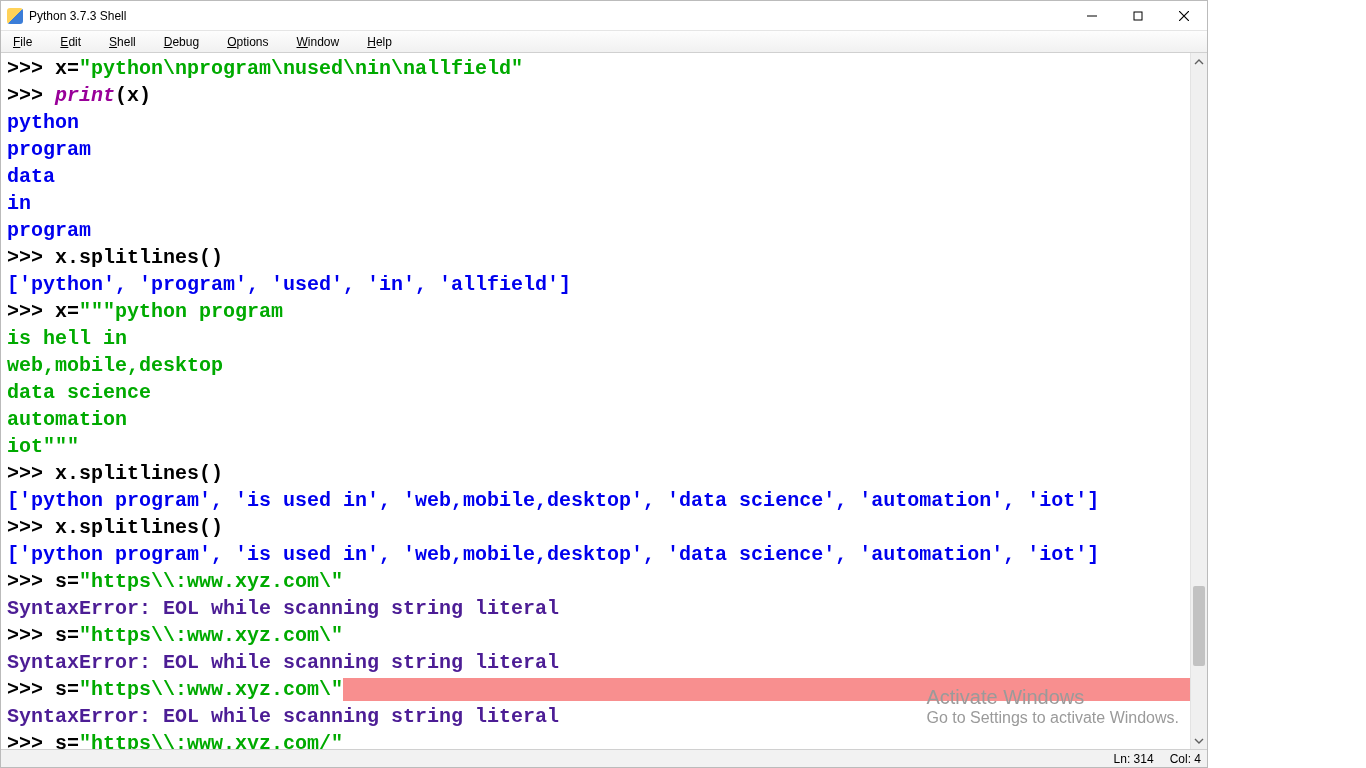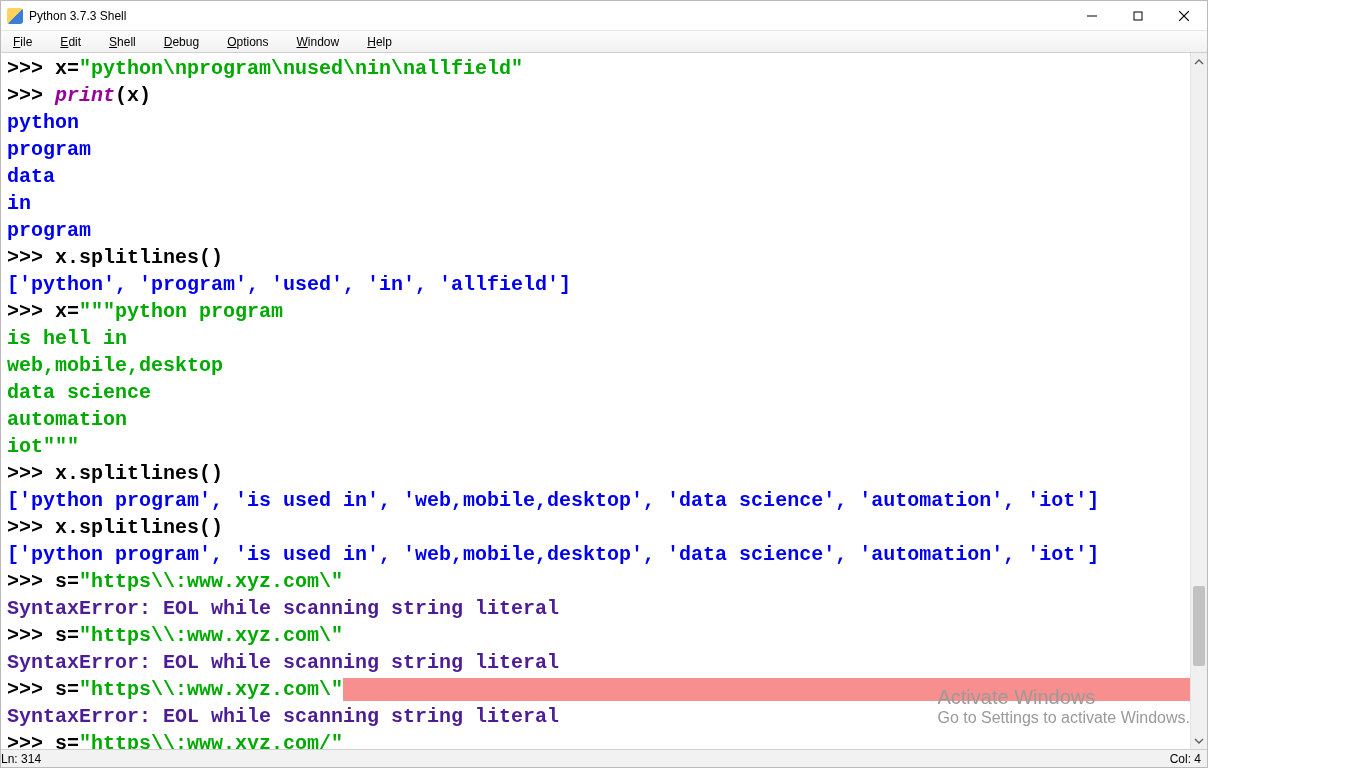--- a/index.html
+++ b/index.html
@@ -72,36 +72,36 @@
   .sb-track { flex:1; position:relative; }
   .sb-thumb {
     position:absolute; left:2px; right:2px;
     top:78%; height:12%;
     background:#c2c2c2; border-radius:2px;
   }
   .statusbar {
     height:18px;
     background:#f2f2f2;
     border-top:1px solid #d0d0d0;
-    display:flex; justify-content:space-between; align-items:center;
+    display:flex; justify-content:flex-end; align-items:center;
     font-size:12px; color:#000;
     padding-right:6px; gap:16px;
   }
   
   .c-prompt{color:#000;}
   .c-kw{color:#000;}
   .c-str{color:#00aa00;}
   .c-call{color:#990099;font-style:italic;}
   .c-out{color:#0000ee;margin-top:32px;}
   .c-err{color:#4c1d95;}
   .sel { background:#f88f8f; }
   
   .watermark {
     position:absolute;
-    right:17px; bottom:22px;
+    right:28px; bottom:22px;
     text-align:left;
     color:#9a9a9a;
     pointer-events:none;
     font-family:"Segoe UI",sans-serif;
   }
   .watermark .wm1{ font-size:20px;}
   .watermark .wm2{ font-size:16px;}
 </style>
 </head>
 <body>

